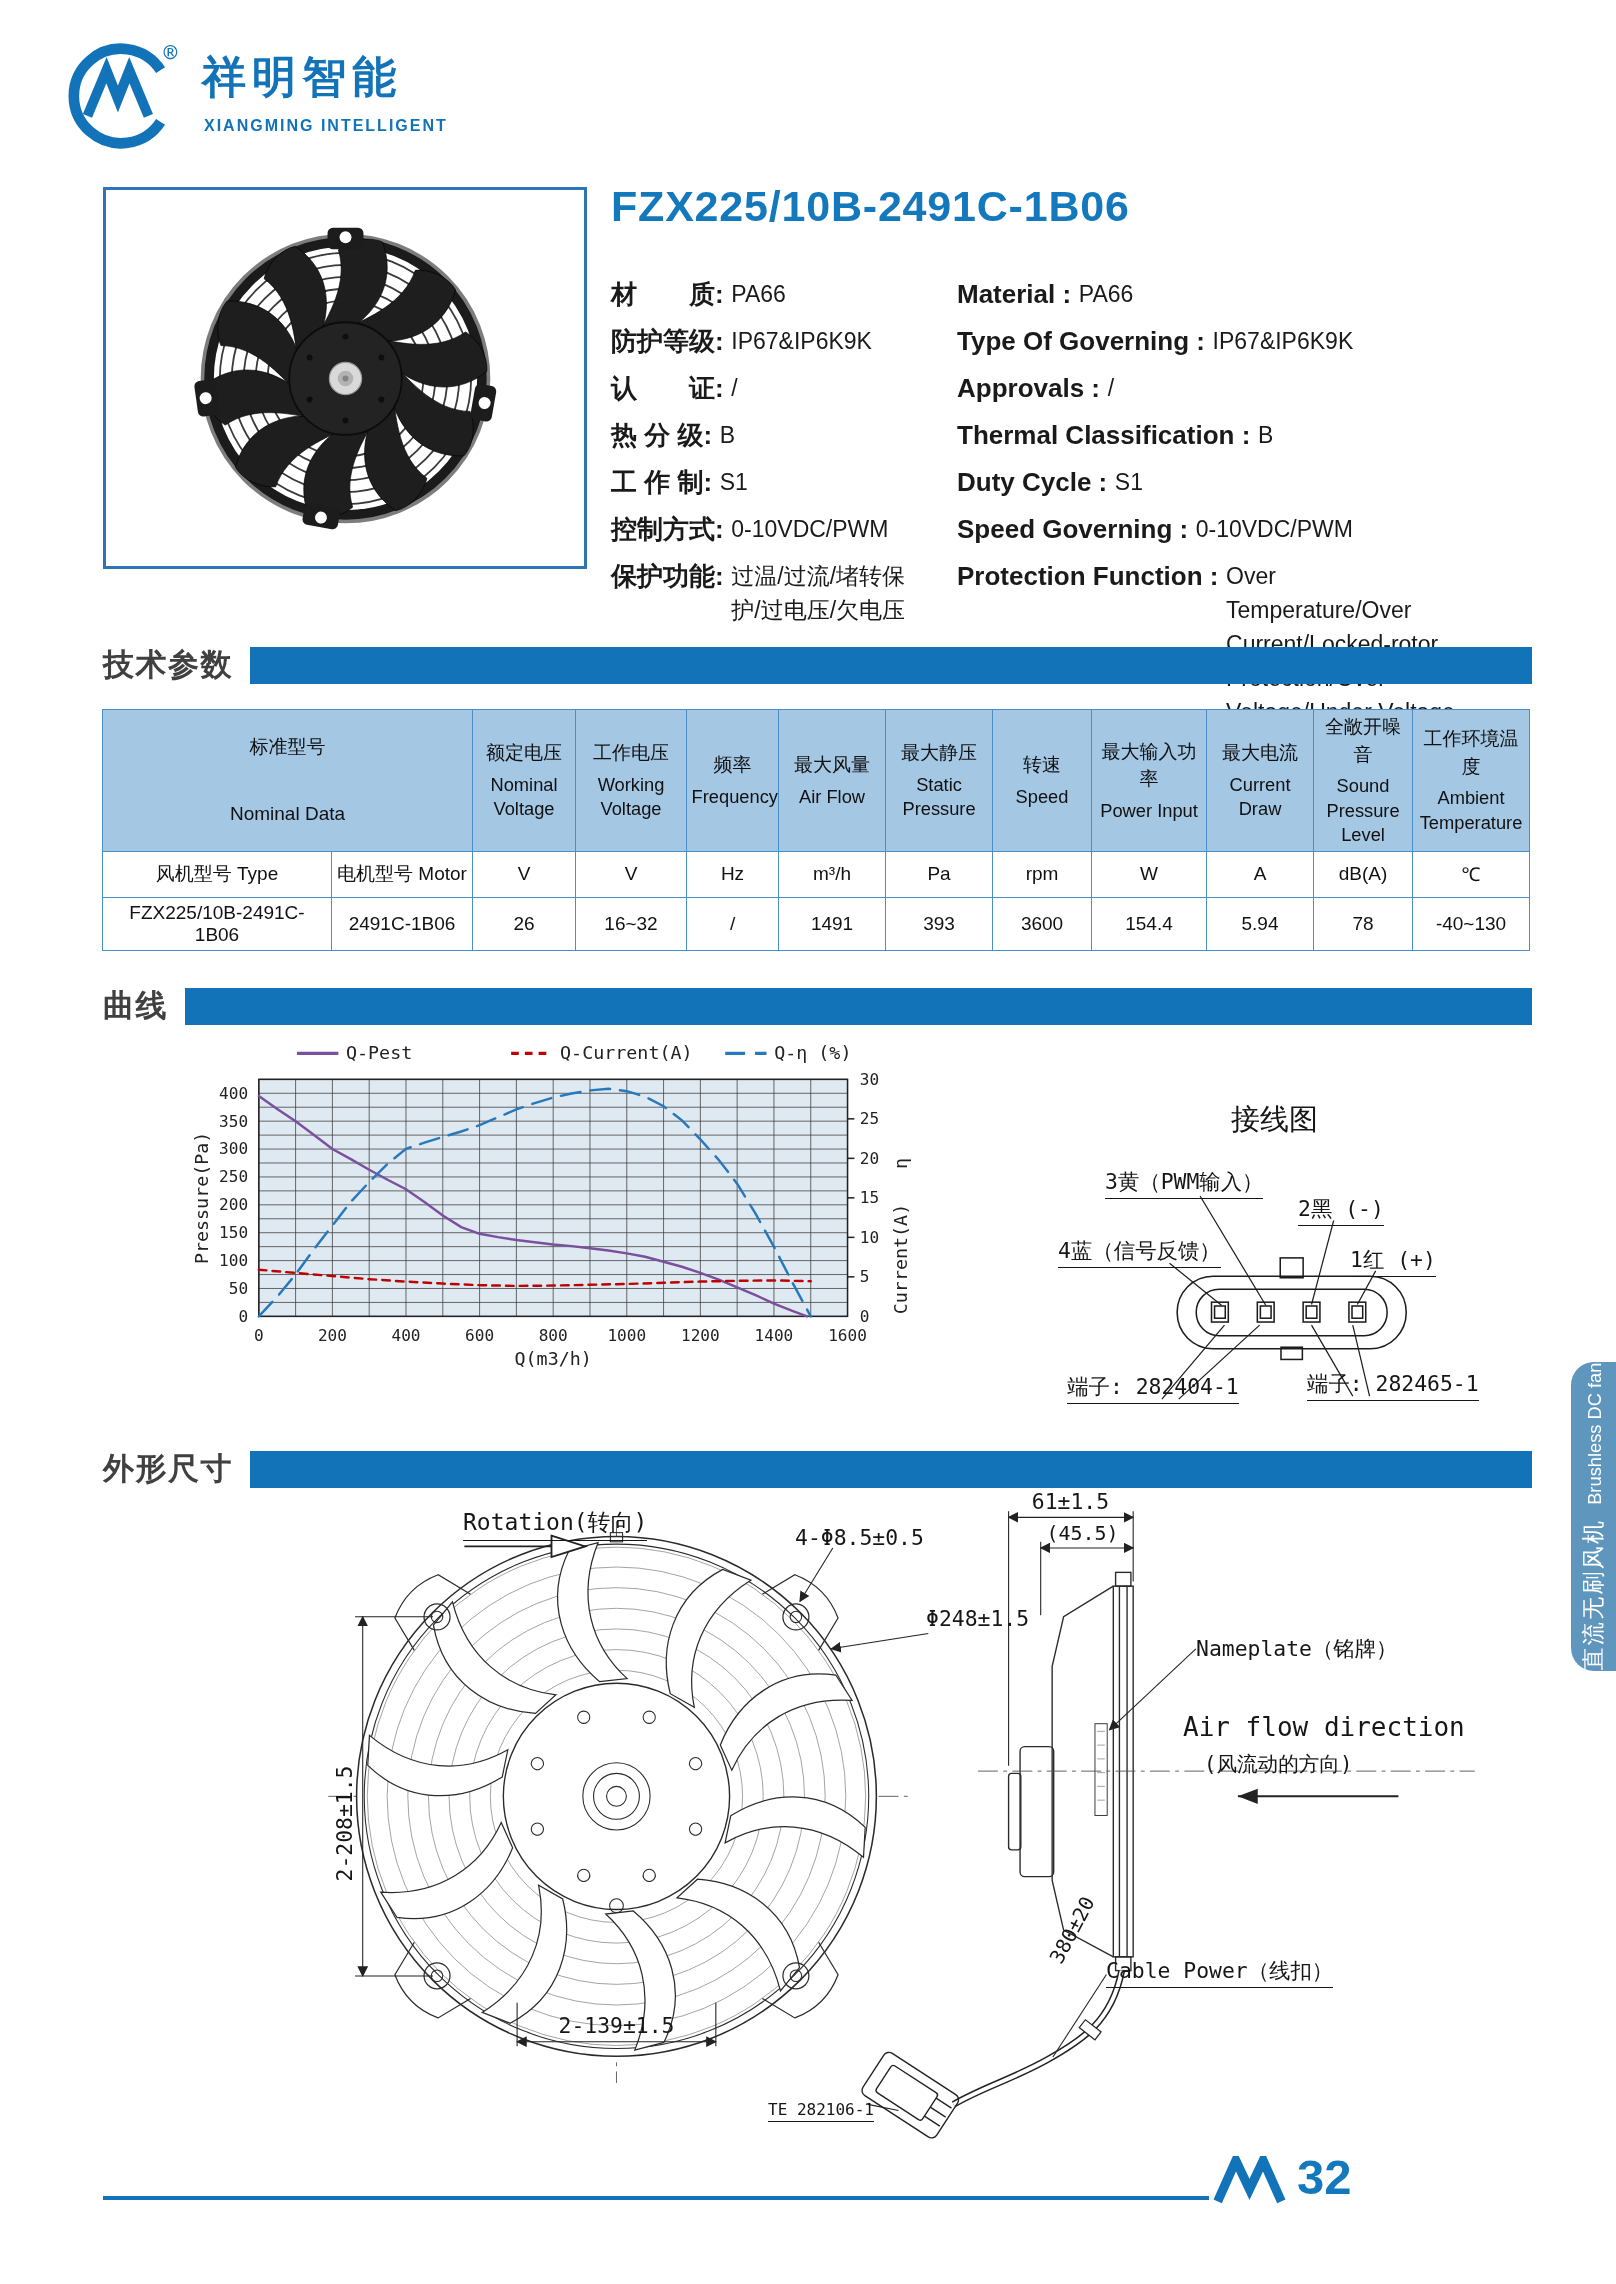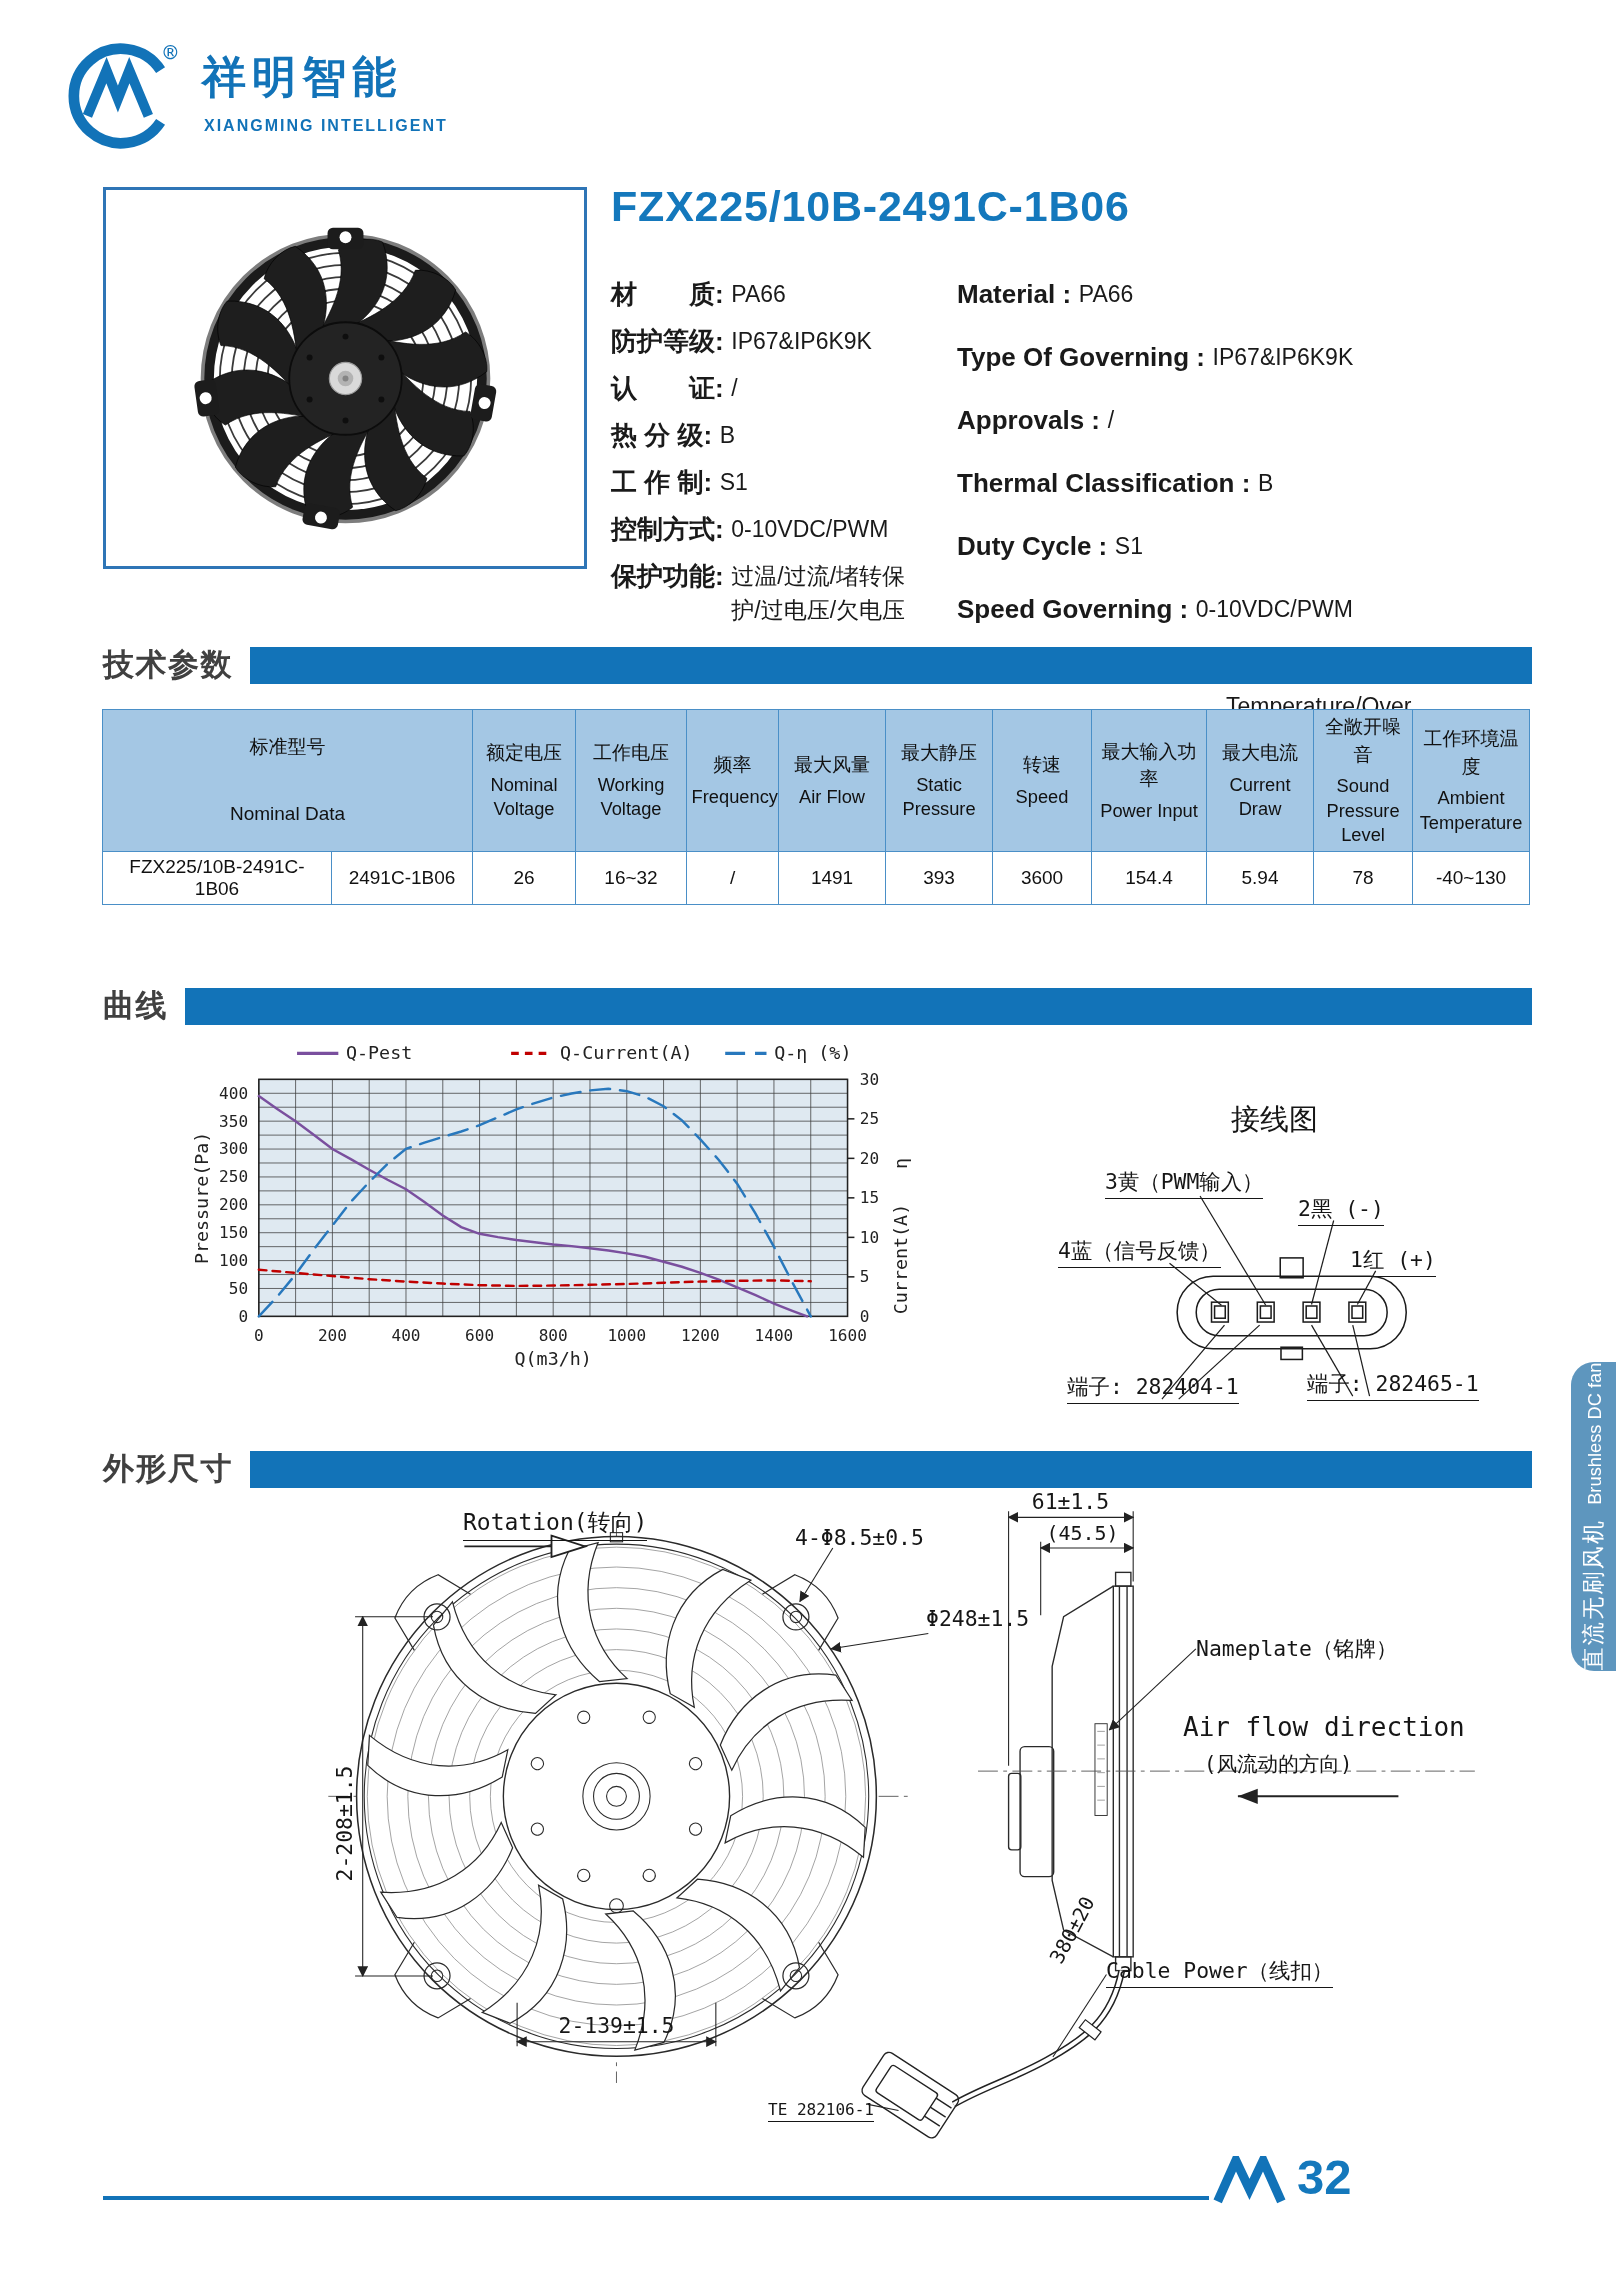--- a/index.html
+++ b/index.html
@@ -12,21 +12,21 @@
   
   .photo-box{left:103px;top:187px;width:478px;height:376px;border:3.1px solid #2e75b6;
              display:flex;align-items:center;justify-content:center;background:#fff;}
   .model-title{left:611px;top:182px;font-size:43px;font-weight:bold;color:#1478bc;letter-spacing:0.8px;}
   .spec-col{display:flex;flex-direction:column;}
   .spec-row{display:flex;align-items:flex-start;min-height:47px;}
   .spec-row .lab{font-weight:bold;font-size:26px;white-space:pre;line-height:34px;}
   .spec-row .val{font-size:23px;line-height:34px;margin-left:7.6px;}
   .cn-col{left:611px;top:277px;width:344px;}
   .cn-col .val{max-width:174px;}
-  .en-col{left:957px;top:277px;width:535px;gap:16px;}
+  .en-col{left:957px;top:277px;width:535px;}
   .en-col .val{max-width:237px;}
   
   .section{display:flex;align-items:center;width:1429px;height:38px;}
   .section .stxt{font-size:31px;font-weight:bold;color:#404040;letter-spacing:1.5px;white-space:nowrap;}
   .section .sbar{flex:1;height:37px;background:#1273b8;margin-left:17px;}
   
   table.spec-table{border-collapse:collapse;table-layout:fixed;width:1427px;background:#fff;}
   table.spec-table td{border:1.5px solid #4a8fc7;text-align:center;vertical-align:middle;
                       font-size:19px;color:#111;padding:3.1px 4.6px;overflow:hidden;}
   td.hd{background:#a4c7e4;}
@@ -252,20 +252,34 @@
               <div class="en">Current Draw</div>
             </td>
         <td class="hd hcol">
               <div class="cn">全敞开噪音</div>
               <div class="en">Sound Pressure Level</div>
             </td>
         <td class="hd hcol">
               <div class="cn">工作环境温度</div>
               <div class="en">Ambient Temperature</div>
             </td>
+      </tr>
+      <tr class="urow">
+        <td>风机型号 Type</td>
+            <td>电机型号 Motor</td>
+            <td>V</td>
+        <td>V</td>
+            <td>Hz</td>
+            <td>m³/h</td>
+        <td>Pa</td>
+            <td>rpm</td>
+            <td>W</td>
+        <td>A</td>
+            <td>dB(A)</td>
+            <td>℃</td>
       </tr>
       <tr class="drow">
         <td>FZX225/10B-2491C-1B06</td>
             <td>2491C-1B06</td>
             <td>26</td>
         <td>16~32</td>
             <td>/</td>
             <td>1491</td>
         <td>393</td>
             <td>3600</td>

